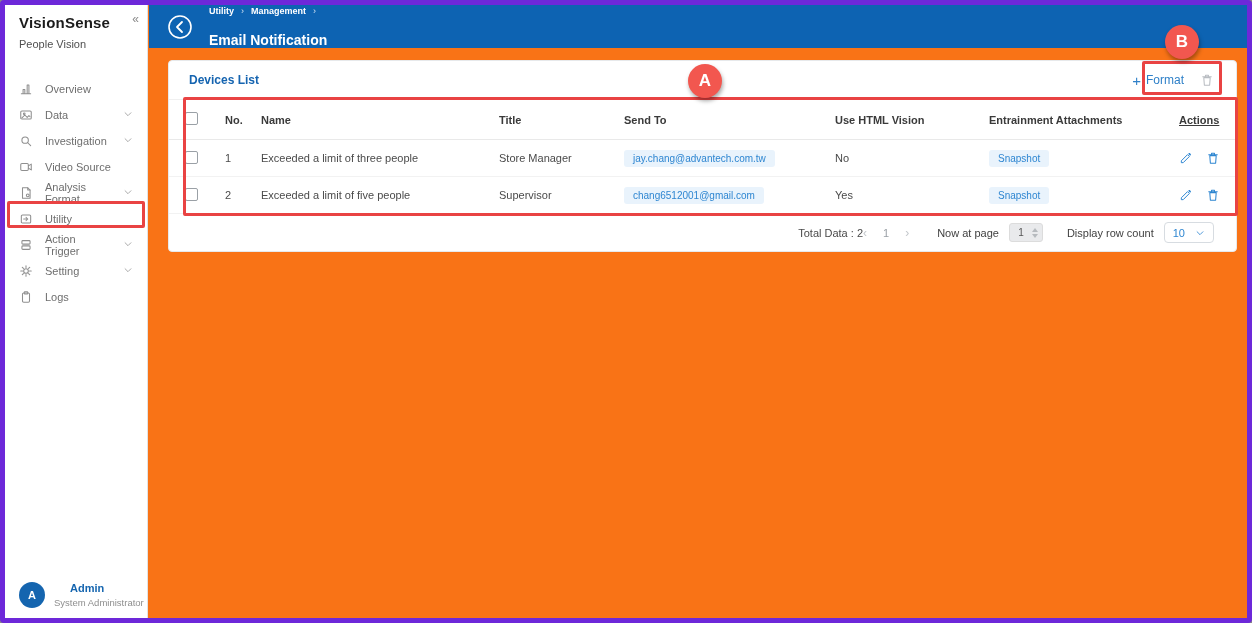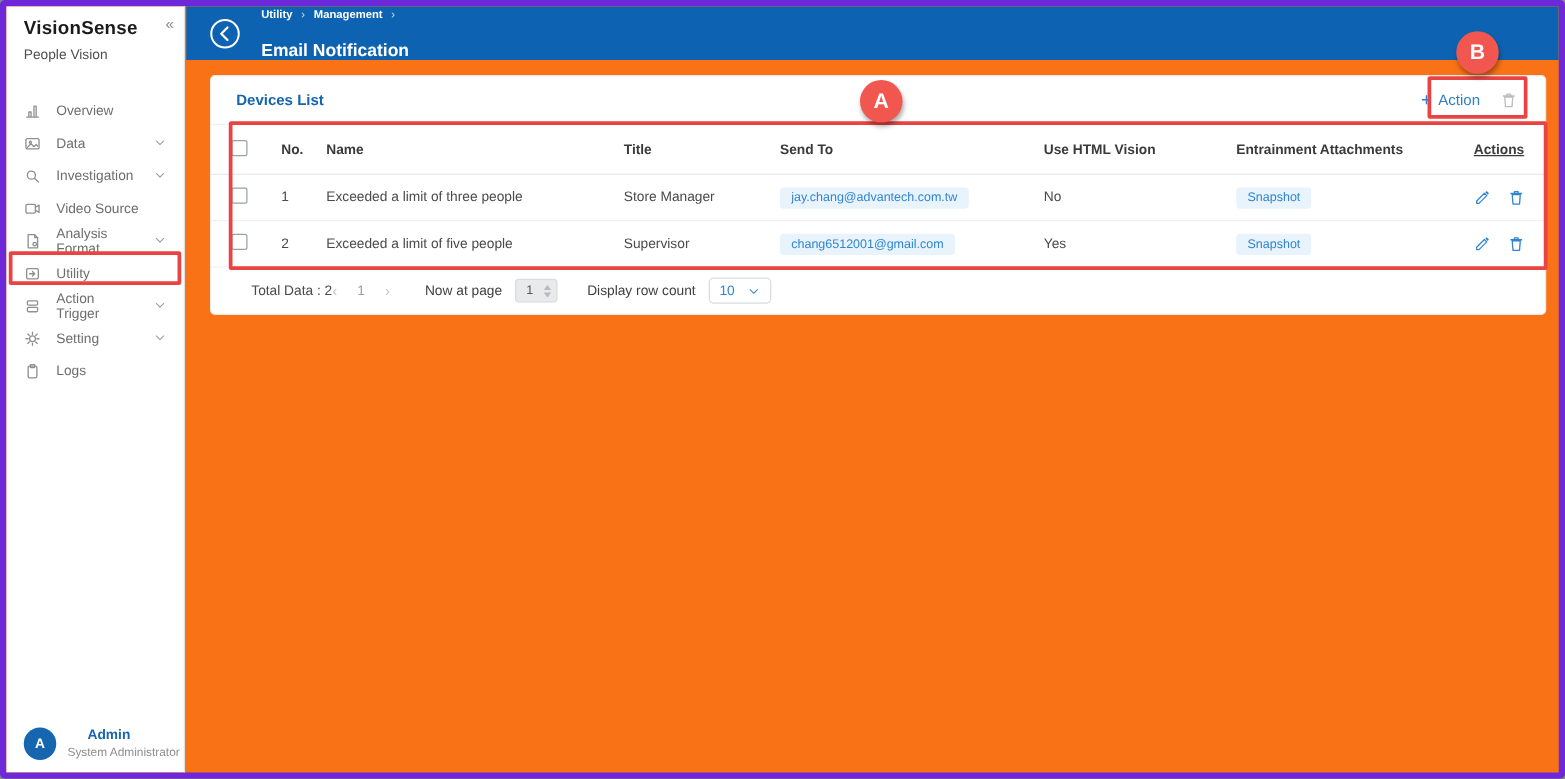--- a/index.html
+++ b/index.html
@@ -81,21 +81,21 @@
     padding:3px 9px; border-radius:3px; white-space:nowrap;
   }
   .checkbox {
     width:13px; height:13px; border:1px solid #9aa0a6; border-radius:2px; background:#fff;
     display:inline-block; cursor:pointer;
   }
   .act-icon { color:#2e86d1; cursor:pointer; }
 
   
   .panel-foot {
-    height:37px; display:flex; align-items:center; justify-content:flex-start; padding:0 22px 0 32px;
+    height:37px; display:flex; align-items:center; justify-content:flex-end; padding:0 22px 0 32px;
   }
   .total { font-size:11px; color:#4a4a4a; }
   .foot-right { display:flex; align-items:center; gap:10px; }
   .pager { display:flex; align-items:center; gap:16px; margin-right:18px; font-size:12px; color:#c3c7cb; }
   .pager .pg-num { color:#9aa0a6; font-size:11px; }
   .foot-label { font-size:11px; color:#3f3f3f; }
   .page-input {
     width:34px; height:19px; background:#e9eaec; border:1px solid #dcdcdc; border-radius:3px;
     display:flex; align-items:center; margin-right:14px;
   }
@@ -272,21 +272,21 @@
       <div class="page-title">Email Notification</div>
     </div>
   </div>
 
   <div class="panel">
     <div class="panel-head">
       <div class="panel-title">Devices List</div>
       <div class="panel-actions">
         <div class="create-btn">
           <span class="create-plus">+</span>
-          <span>Action</span>
+          <span>Format</span>
         </div>
         <div class="head-trash">
           <svg viewBox="0 0 24 24">
               <path d="M6.5 8h11l-1 13h-9l-1-13zM4 6.5h16M9.5 6V4h5v2" fill="none" stroke="currentColor" stroke-width="1.8" stroke-linejoin="round"></path>
             </svg>
         </div>
       </div>
     </div>
 
     <div class="tbl-row tbl-header">

